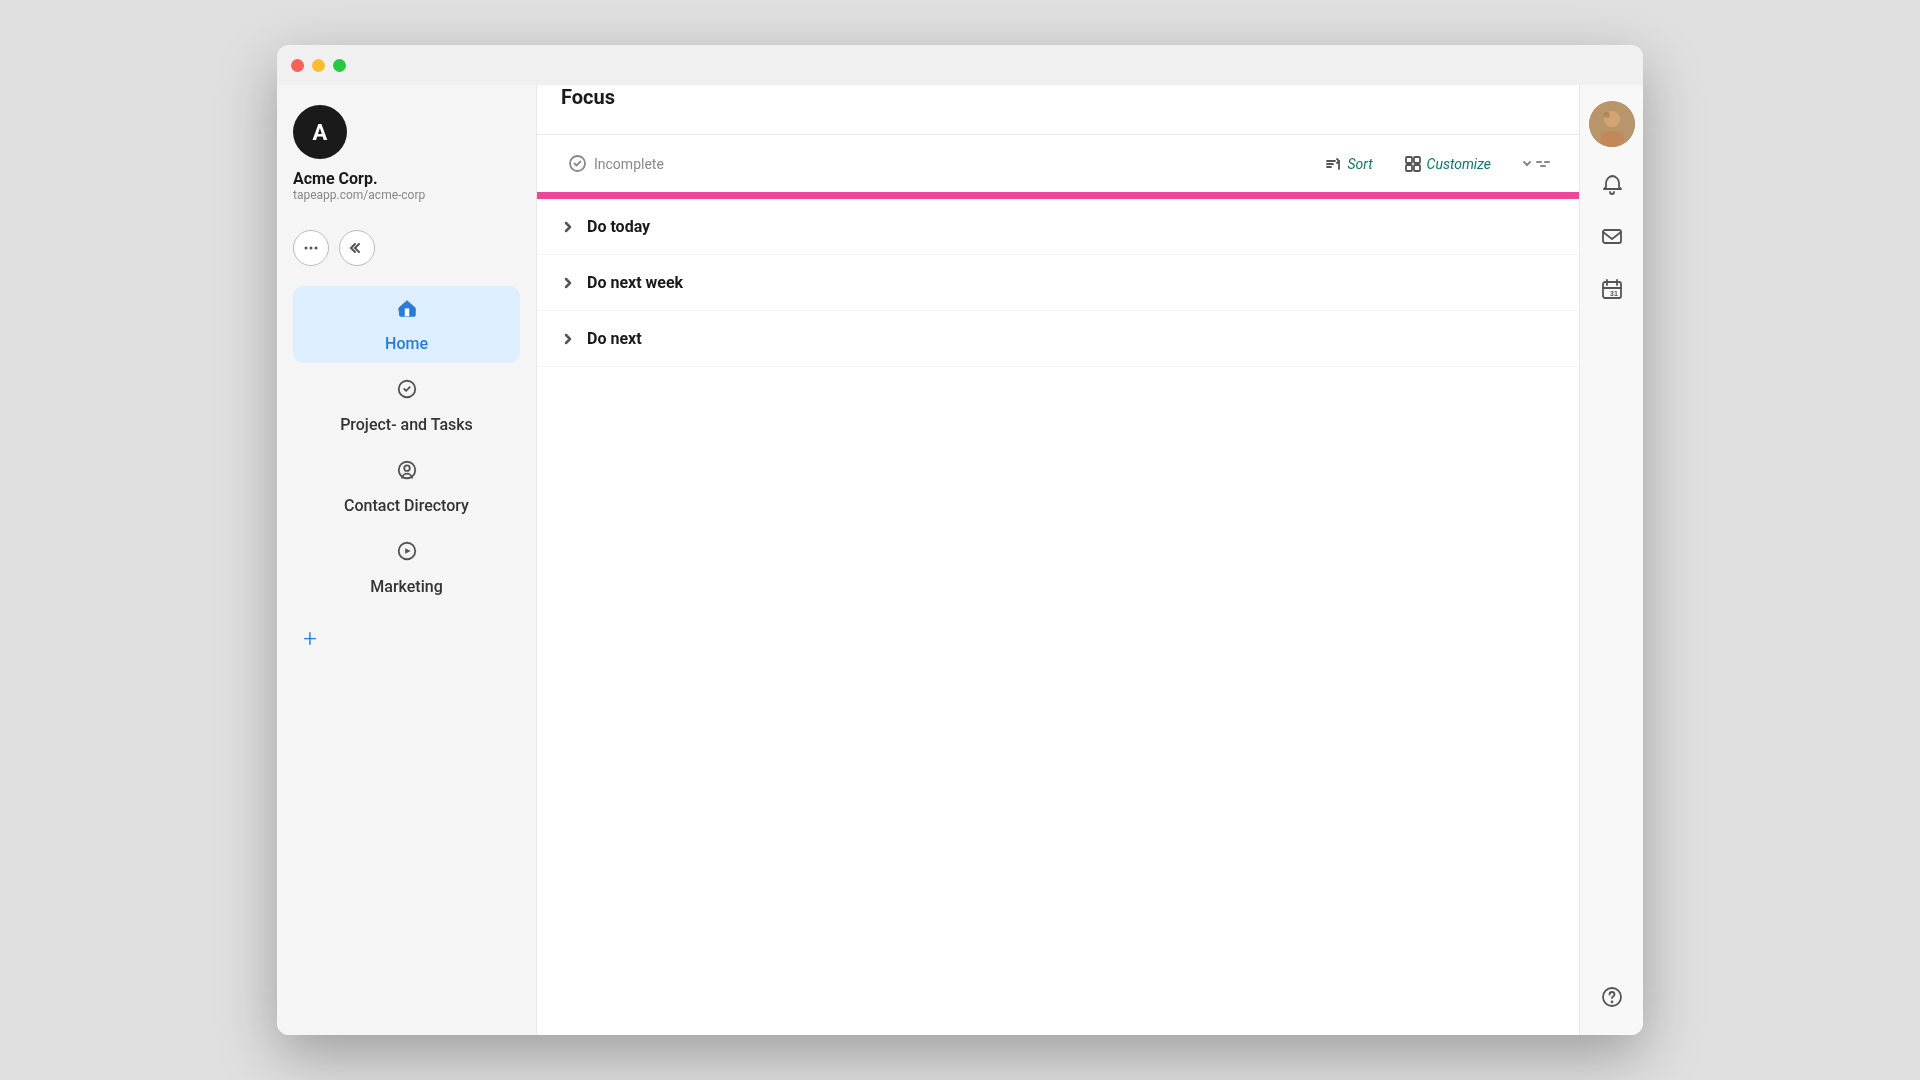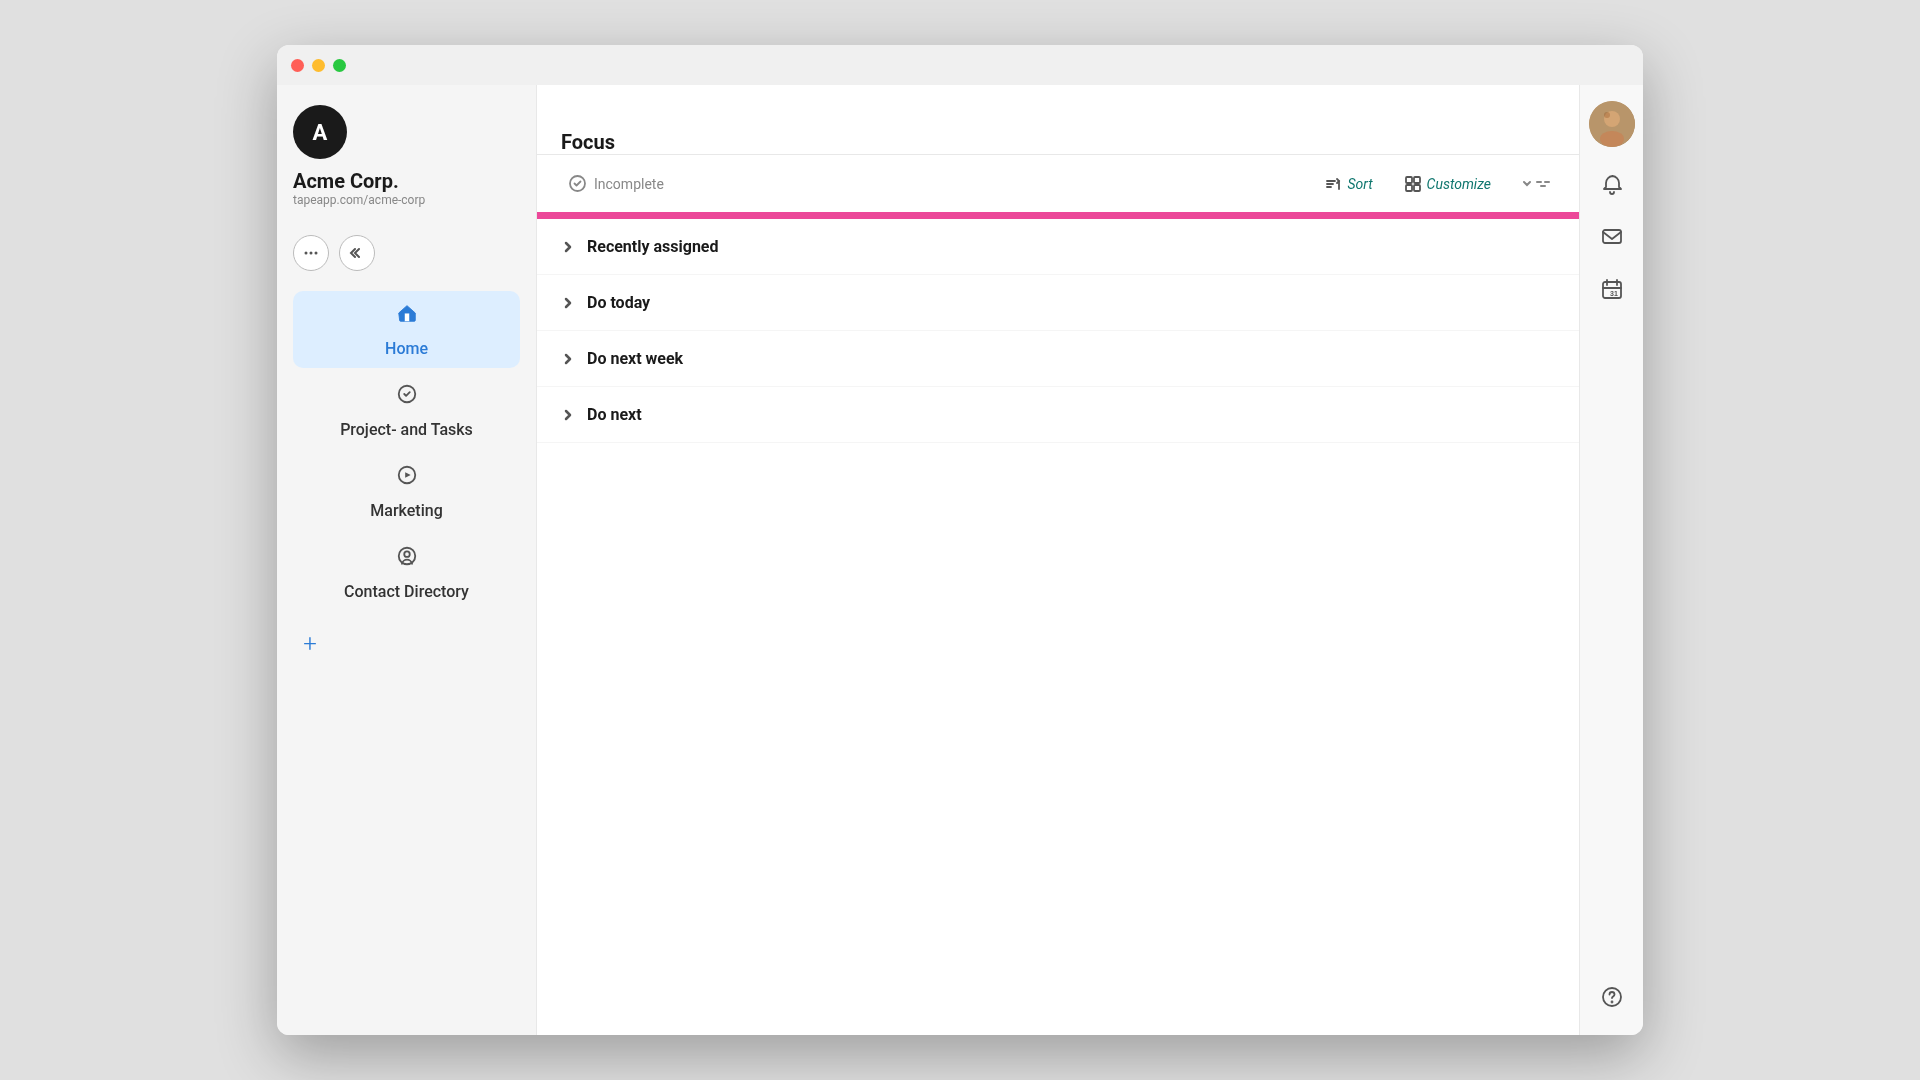--- a/index.html
+++ b/index.html
@@ -78,21 +78,21 @@
       display: flex;
       align-items: center;
       justify-content: center;
       margin-bottom: 10px;
       color: white;
       font-size: 22px;
       font-weight: bold;
     }
 
     .brand-name {
-      font-size: 20px;
+      font-size: 16px;
       font-weight: 700;
       color: #1a1a1a;
     }
 
     .brand-url {
       font-size: 12px;
       color: #888;
     }
 
     .nav-list {
@@ -175,23 +175,23 @@
     
     .main-wrapper {
       flex: 1;
       display: flex;
       flex-direction: column;
       overflow: hidden;
       position: relative;
     }
 
     .main-header {
-      height: 70px;
-      display: flex;
-      align-items: flex-end;
+      height: 50px;
+      display: flex;
+      align-items: flex-start;
       padding: 0 24px;
       gap: 12px;
       border-bottom: 1px solid #e8e8e8;
       background: white;
     }
 
     .page-title {
       font-size: 20px;
       font-weight: 700;
       color: #1a1a1a;
@@ -392,35 +392,35 @@
               <polyline points="9,12 11,14 15,10"></polyline>
             </svg>
           </div>
           <span>Project- and Tasks</span>
         </div>
 
         <div class="nav-item">
           <div class="nav-icon">
             <svg viewBox="0 0 24 24" fill="none" stroke="#555" stroke-width="2" stroke-linecap="round" stroke-linejoin="round">
               <circle cx="12" cy="12" r="9"></circle>
-              <polygon points="10,9 16,12 10,15" fill="#555" stroke="none"></polygon>
+              <circle cx="12" cy="10" r="3"></circle>
+              <path d="M6.5 20.5c.5-2.5 3-4.5 5.5-4.5s5 2 5.5 4.5"></path>
             </svg>
           </div>
-          <span>Marketing</span>
+          <span>Contact Directory</span>
         </div>
 
         <div class="nav-item">
           <div class="nav-icon">
             <svg viewBox="0 0 24 24" fill="none" stroke="#555" stroke-width="2" stroke-linecap="round" stroke-linejoin="round">
               <circle cx="12" cy="12" r="9"></circle>
-              <circle cx="12" cy="10" r="3"></circle>
-              <path d="M6.5 20.5c.5-2.5 3-4.5 5.5-4.5s5 2 5.5 4.5"></path>
+              <polygon points="10,9 16,12 10,15" fill="#555" stroke="none"></polygon>
             </svg>
           </div>
-          <span>Contact Directory</span>
+          <span>Marketing</span>
         </div>
 
       </nav>
 
       <div class="add-btn">+</div>
 
     </div>
 
     <div class="main-wrapper">
 
@@ -468,30 +468,20 @@
               </svg>
               <svg width="16" height="16" viewBox="0 0 16 16" fill="none" stroke="#888" stroke-width="2" stroke-linecap="round">
                 <polyline points="2,6 6,6"></polyline>
                 <polyline points="10,6 14,6"></polyline>
                 <polyline points="6,10 10,10"></polyline>
               </svg>
             </div>
           </div>
         </div>
 
-        <div class="task-section">
-          <div class="section-header">
-            <div class="chevron-right">
-              <svg width="12" height="12" viewBox="0 0 12 12" fill="none" stroke="#555" stroke-width="2.5" stroke-linecap="round" stroke-linejoin="round">
-                <polyline points="4,2 8,6 4,10"></polyline>
-              </svg>
-            </div>
-            <span class="section-title">Recently assigned</span>
-          </div>
-        </div>
 
         <div class="task-section">
           <div class="section-header">
             <div class="chevron-right">
               <svg width="12" height="12" viewBox="0 0 12 12" fill="none" stroke="#555" stroke-width="2.5" stroke-linecap="round" stroke-linejoin="round">
                 <polyline points="4,2 8,6 4,10"></polyline>
               </svg>
             </div>
             <span class="section-title">Do today</span>
           </div>

